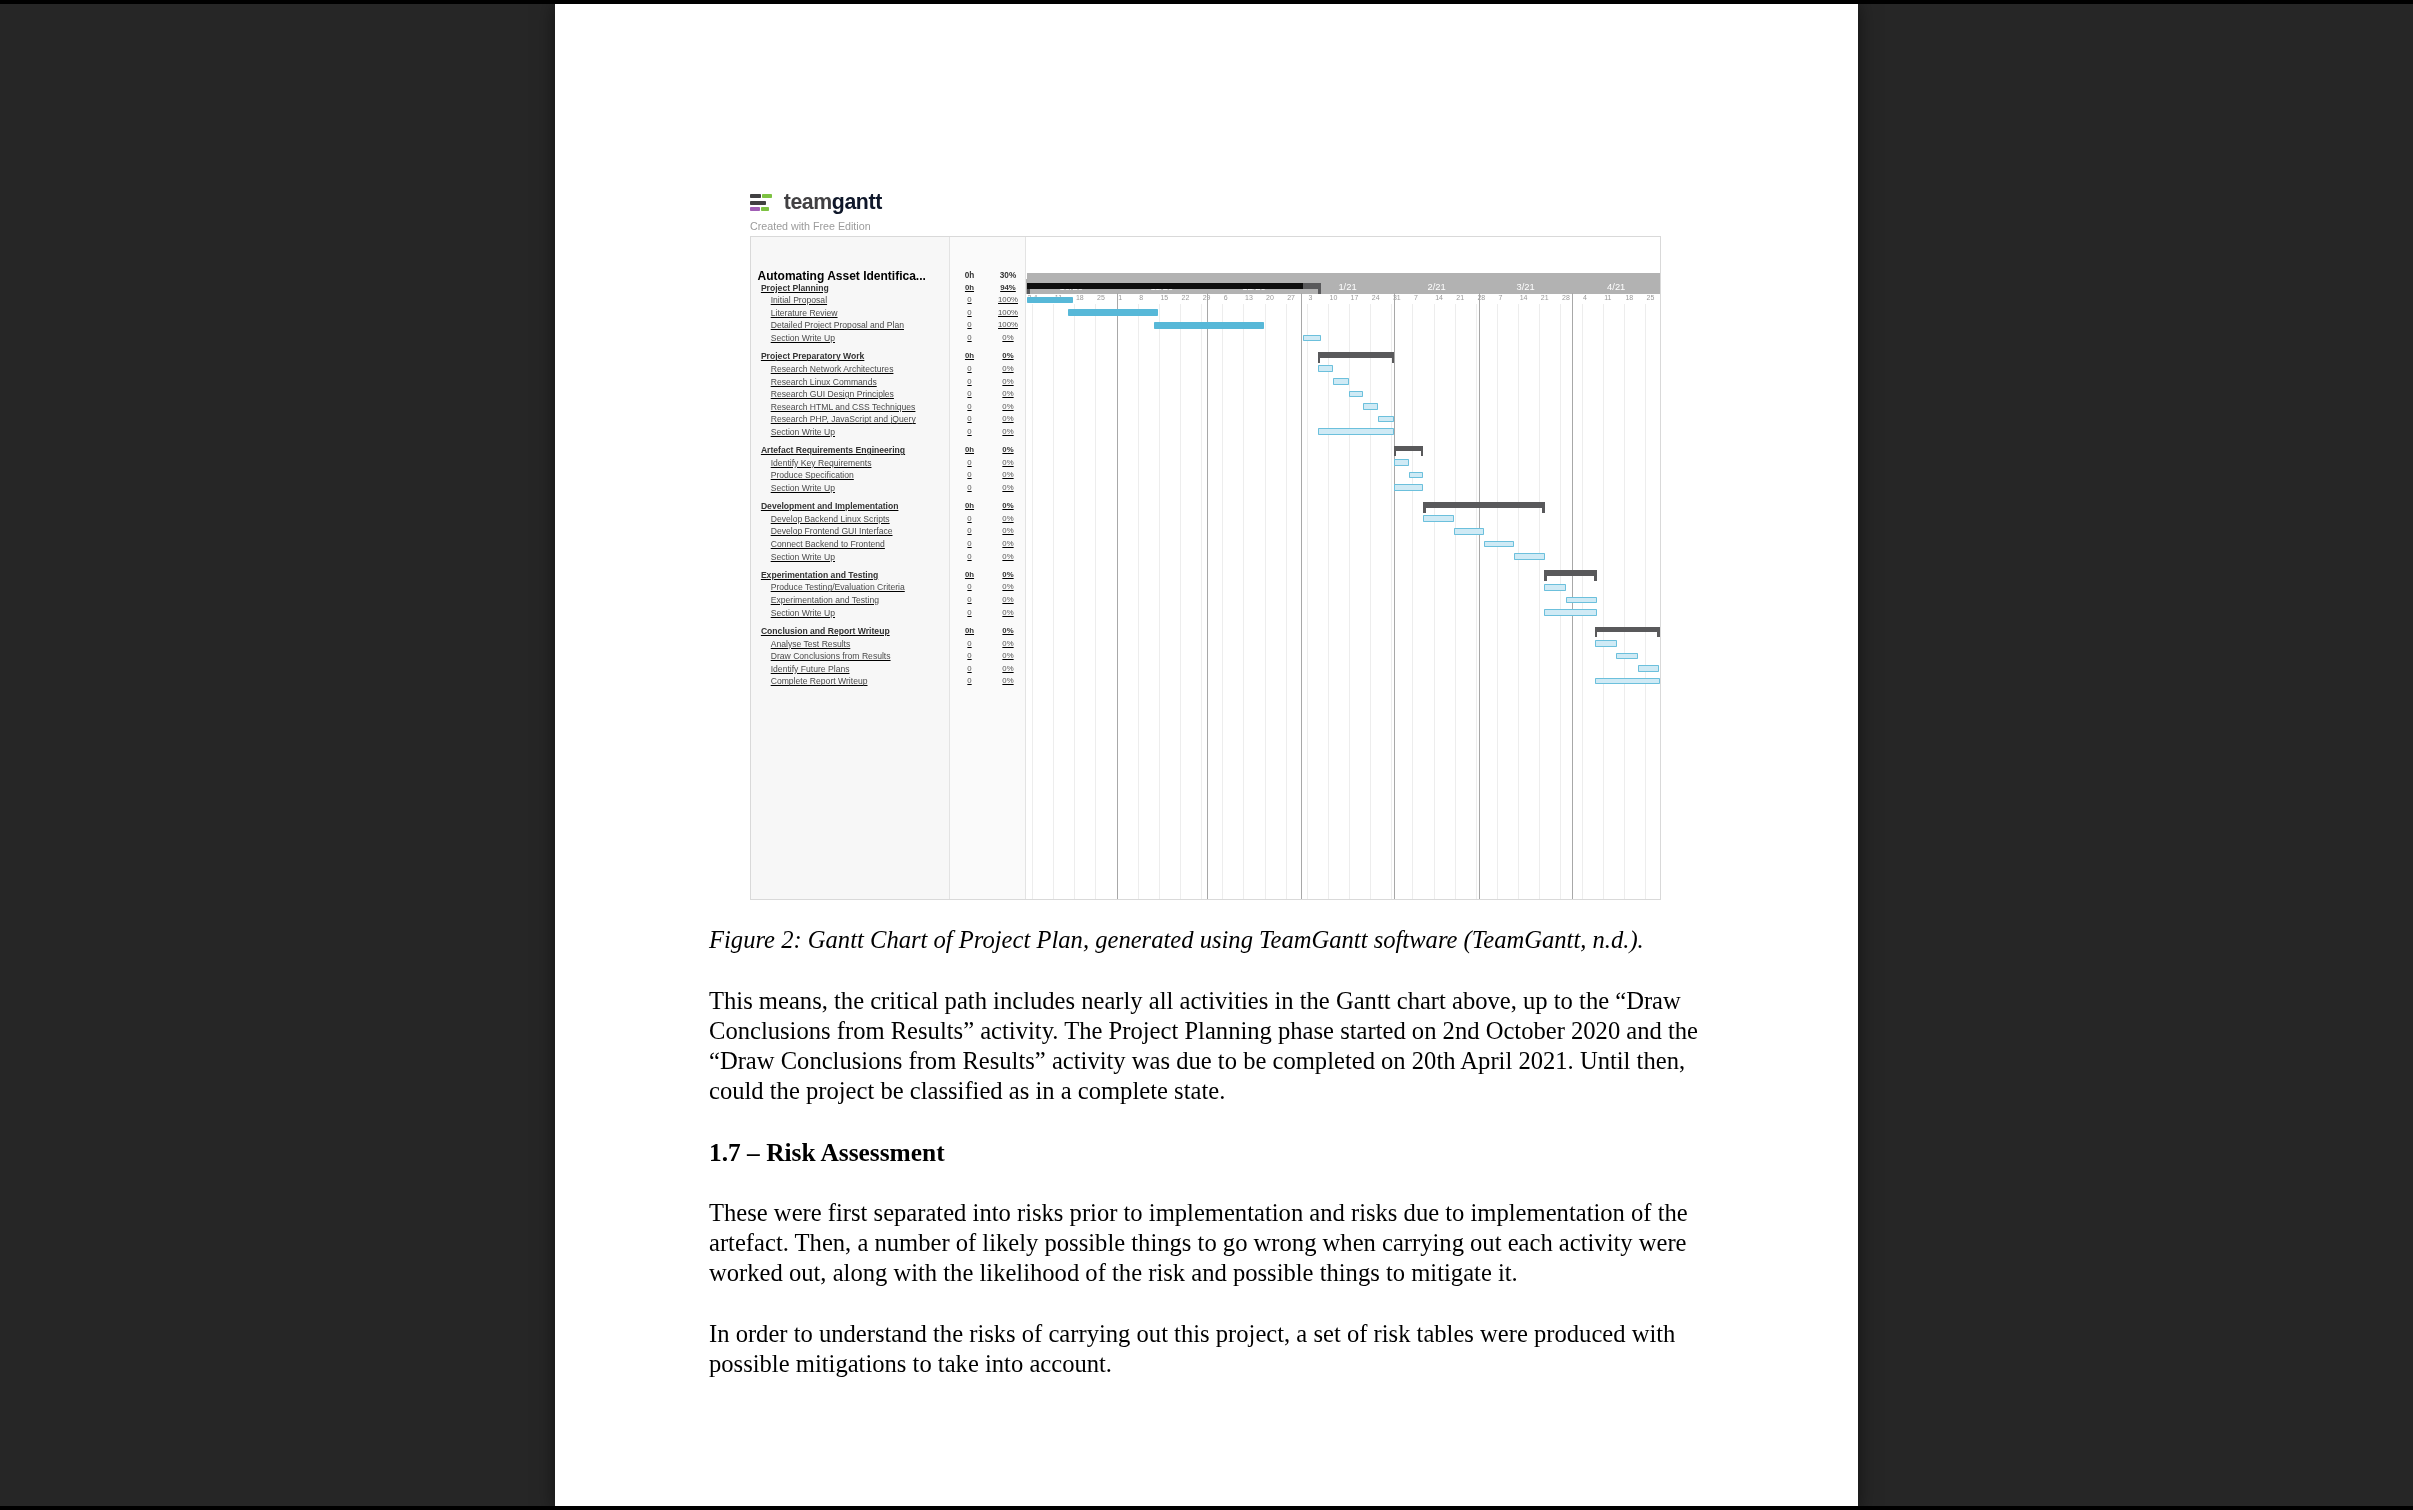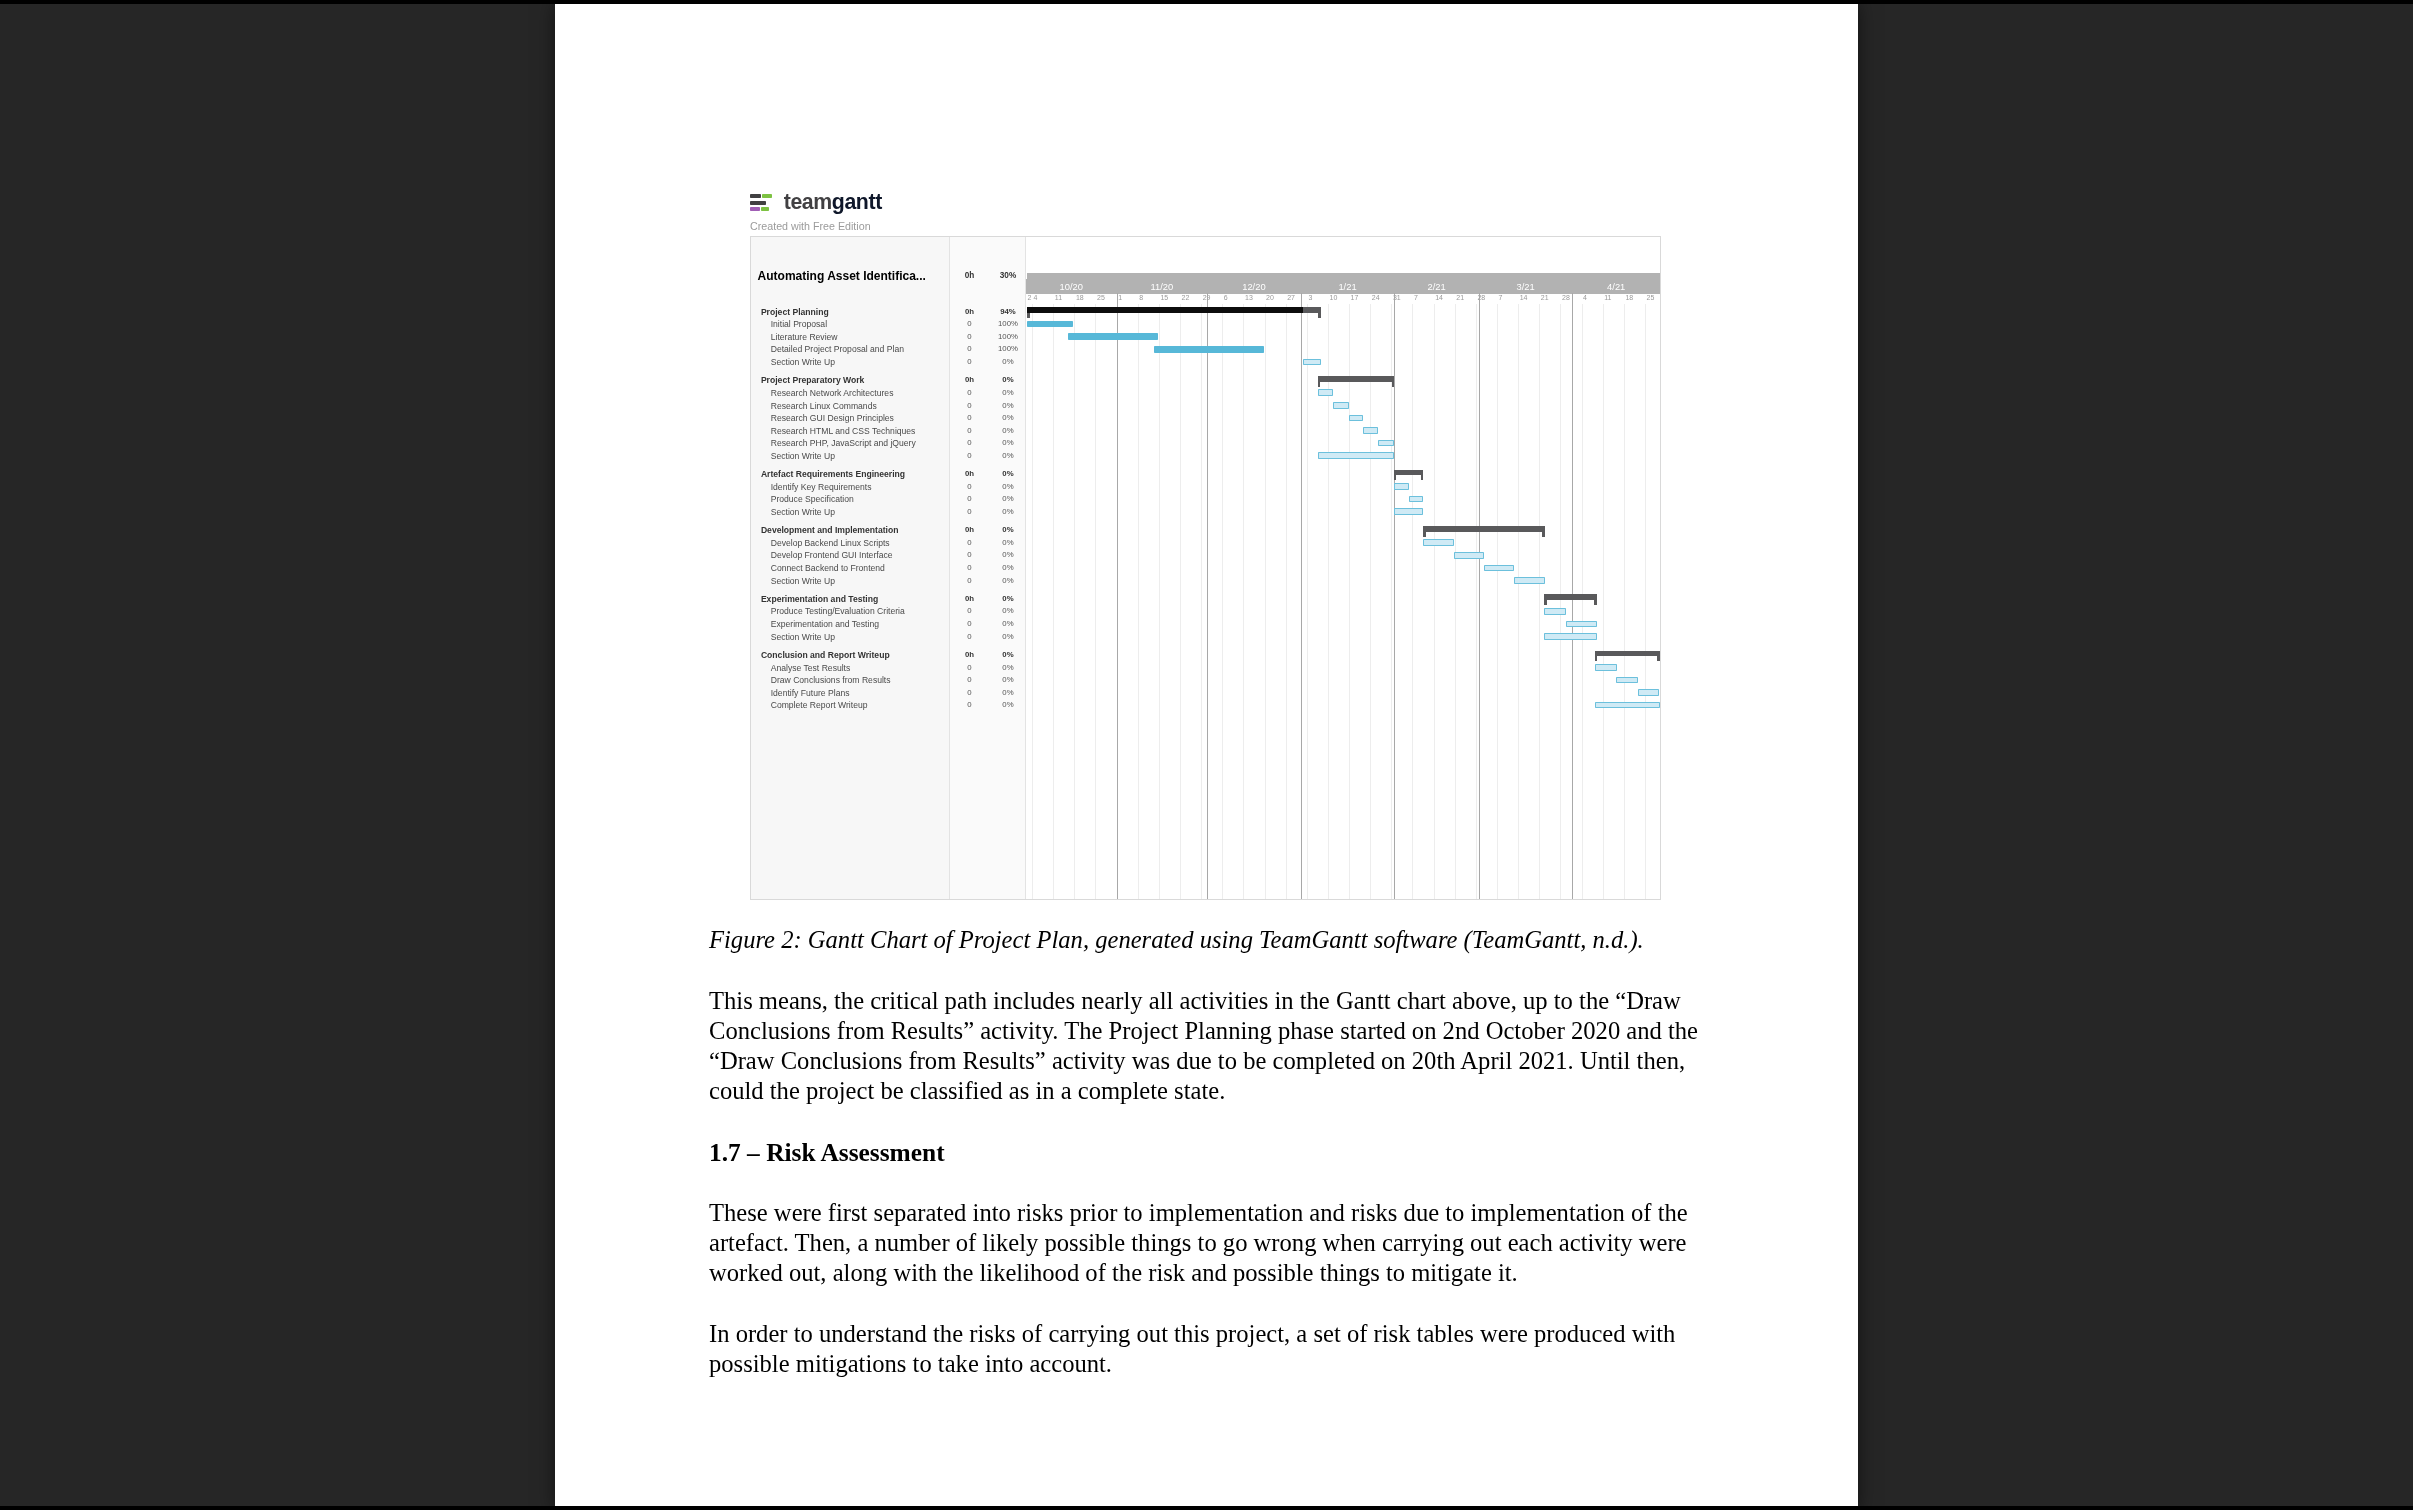--- a/index.html
+++ b/index.html
@@ -48,21 +48,21 @@
     text-align:center; color:#ffffff; font-size:9.4px;
   }
   .days { position:absolute; top:17px; left:0; right:0; height:9.9px; }
   .days .d { position:absolute; top:0; font-size:7px; color:#999; transform:translateX(1.6px); }
   .grid { position:absolute; top:27px; bottom:0; left:0; right:0; }
   .grid .week  { position:absolute; top:0; bottom:0; width:0.8px; background:#ededed; }
   .grid .mline { position:absolute; top:-11.5px; bottom:0; width:0.8px; background:#a8a8a8; }
 
   
   .title-row { position:absolute; left:0; right:0; top:29.6px; height:19.7px; display:flex; }
-  .rows { position:absolute; left:0; right:0; top:58px; padding-top:4.9px; }
+  .rows { position:absolute; left:0; right:0; top:34px; padding-top:4.9px;text-decoration:underline; }
   .row { display:flex; height:12.6px; }
   .row.group { margin-top:5.7px; }
   .c-name { width:199px; overflow:hidden; white-space:nowrap; }
   .c-h { width:39px; text-align:center; }
   .c-p { width:38px; text-align:center; }
   .c-bar { flex:1; position:relative; }
   .title-row .c-name { font-size:12px; font-weight:bold; color:#000000; padding-left:6.6px; line-height:18px; }
   .title-row .c-h, .title-row .c-p { font-size:8.2px; font-weight:bold; color:#333; line-height:18px; }
   .row .c-name { font-size:8.6px; color:#4a4a4a; line-height:12.6px; padding-left:19.7px; }
   .row.group .c-name { font-weight:bold; color:#333; padding-left:9.9px; }

